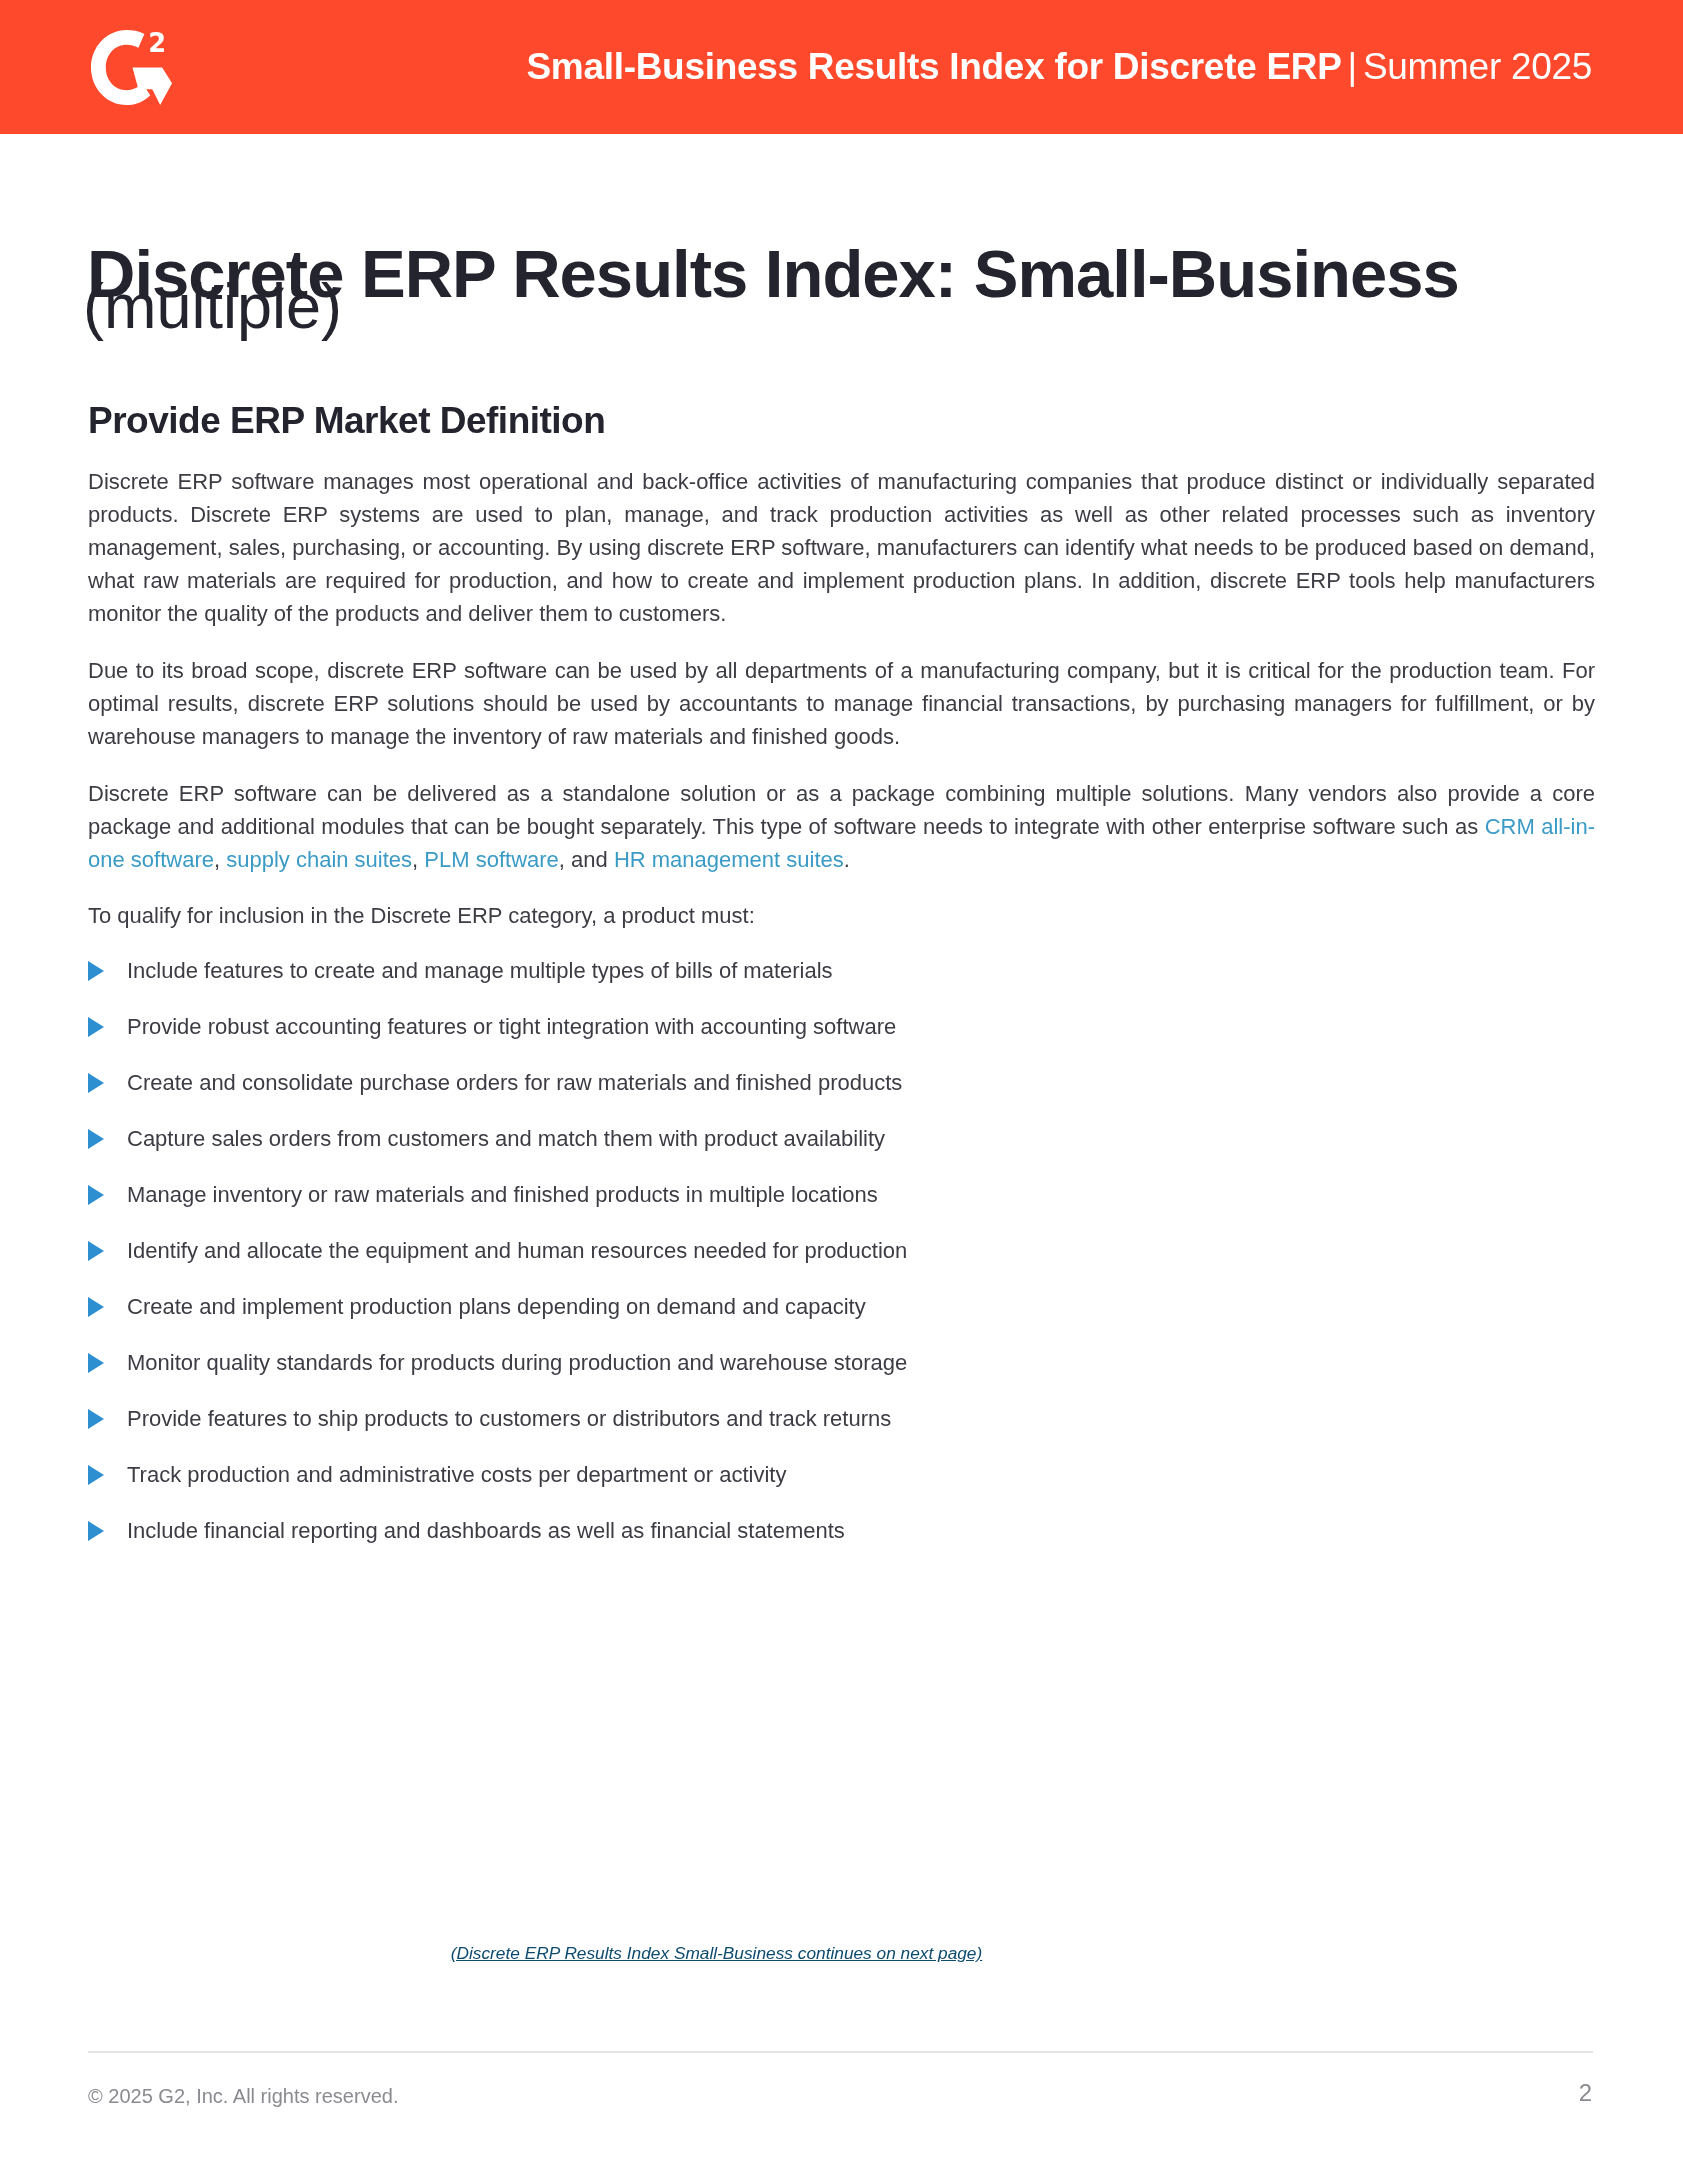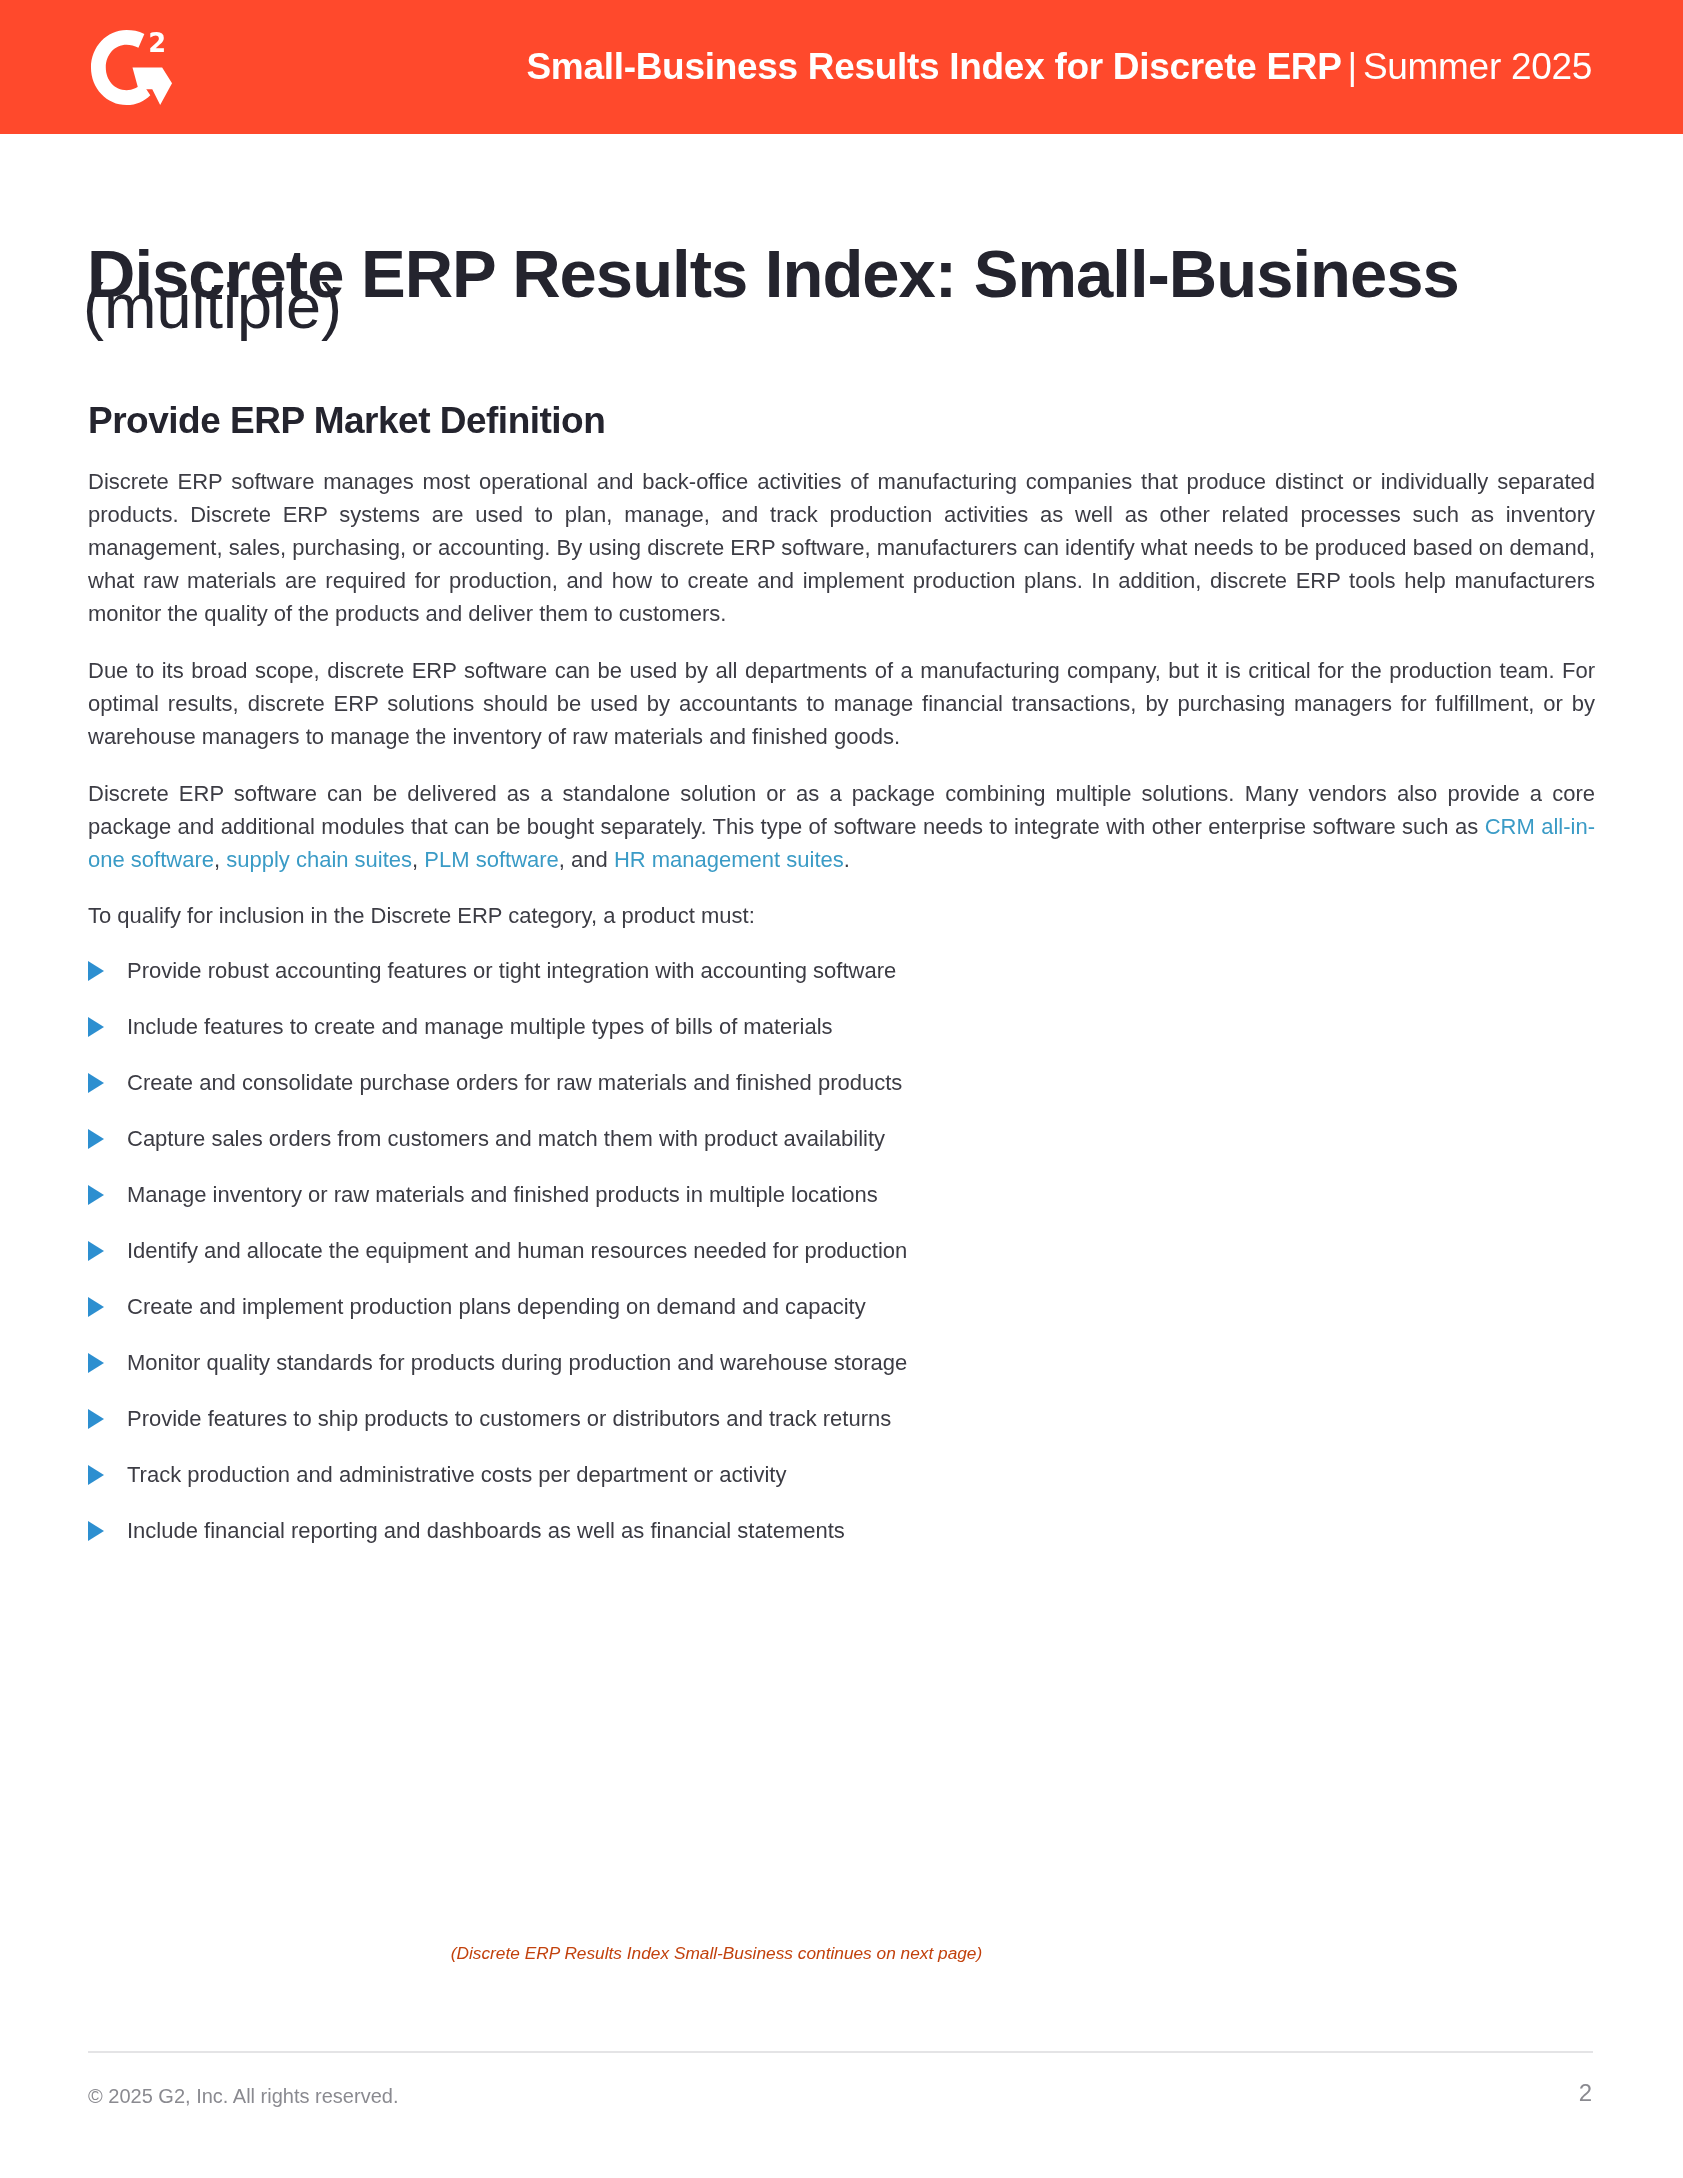--- a/index.html
+++ b/index.html
@@ -119,22 +119,23 @@
     }
 
     .continues-note {
       position: absolute;
       left: 0;
       width: 1433px;
       top: 1938px;
       text-align: center;
       font-size: 17.3px;
       font-style: italic;
-      color: #c2410c;
+      color: #0c4a6e;
       line-height: 30px;
+      text-decoration: underline;
     }
     .footer-rule {
       position: absolute;
       left: 88px;
       top: 2051px;
       width: 1505px;
       height: 2px;
       background: #e4e4e6;
     }
     .footer-copyright {
@@ -178,25 +179,25 @@
 
 <p class="body-text p1">Discrete ERP software manages most operational and back-office activities of manufacturing companies that produce distinct or individually separated products. Discrete ERP systems are used to plan, manage, and track production activities as well as other related processes such as inventory management, sales, purchasing, or accounting. By using discrete ERP software, manufacturers can identify what needs to be produced based on demand, what raw materials are required for production, and how to create and implement production plans. In addition, discrete ERP tools help manufacturers monitor the quality of the products and deliver them to customers.</p>
 <p class="body-text p2">Due to its broad scope, discrete ERP software can be used by all departments of a manufacturing company, but it is critical for the production team. For optimal results, discrete ERP solutions should be used by accountants to manage financial transactions, by purchasing managers for fulfillment, or by warehouse managers to manage the inventory of raw materials and finished goods.</p>
 <p class="body-text p3"><span>Discrete ERP software can be delivered as a standalone solution or as a package combining multiple solutions. Many vendors also provide a core package and additional modules that can be bought separately. This type of software needs to integrate with other enterprise software such as </span><a class="link">CRM all-in-one software</a><span>, </span><a class="link">supply chain suites</a><span>, </span><a class="link">PLM software</a><span>, and </span><a class="link">HR management suites</a><span>.</span></p>
 
 <p class="body-text p4">To qualify for inclusion in the Discrete ERP category, a product must:</p>
 
 <ul class="criteria-list">
   <li class="criteria-item">
       <span class="bullet"></span>
+      <span class="criteria-text">Include features to create and manage multiple types of bills of materials</span>
+    </li>
+  <li class="criteria-item">
+      <span class="bullet"></span>
       <span class="criteria-text">Provide robust accounting features or tight integration with accounting software</span>
-    </li>
-  <li class="criteria-item">
-      <span class="bullet"></span>
-      <span class="criteria-text">Include features to create and manage multiple types of bills of materials</span>
     </li>
   <li class="criteria-item">
       <span class="bullet"></span>
       <span class="criteria-text">Create and consolidate purchase orders for raw materials and finished products</span>
     </li>
   <li class="criteria-item">
       <span class="bullet"></span>
       <span class="criteria-text">Capture sales orders from customers and match them with product availability</span>
     </li>
   <li class="criteria-item">

